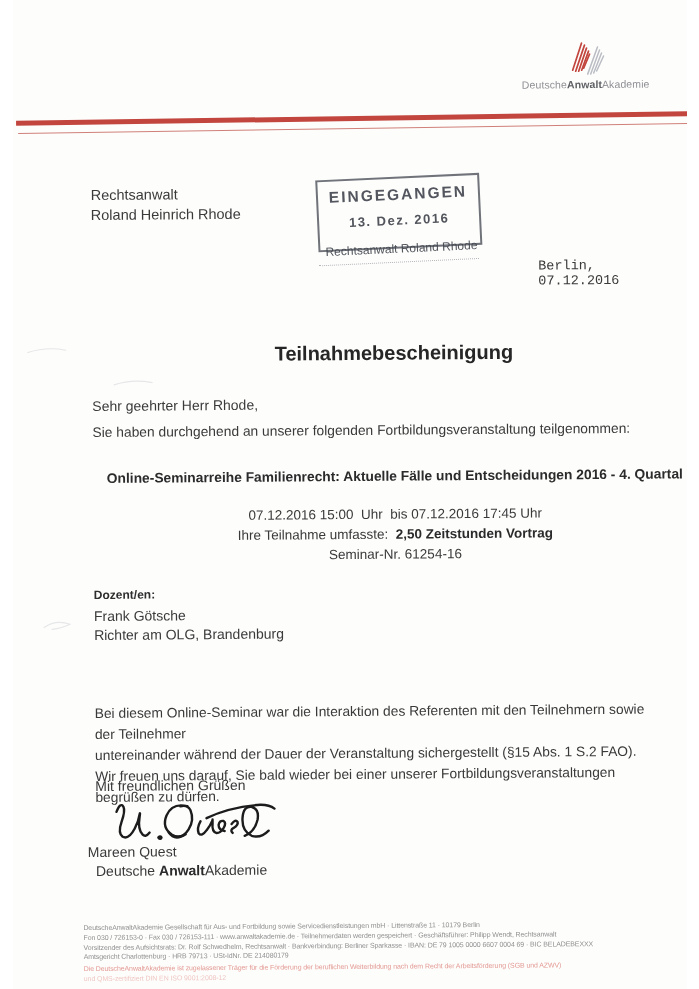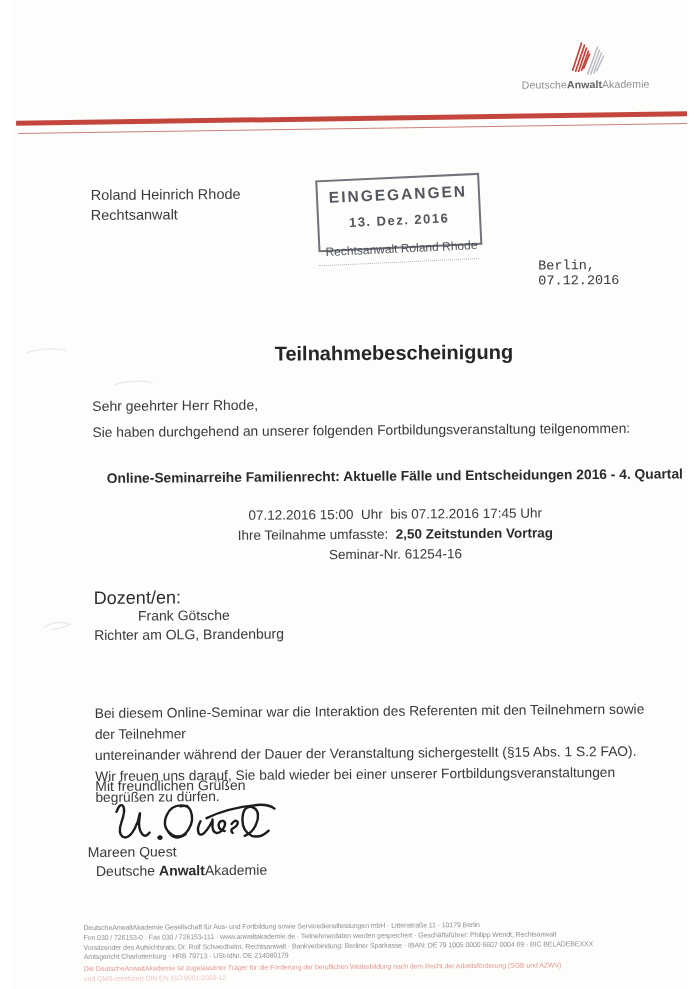--- a/index.html
+++ b/index.html
@@ -46,22 +46,22 @@
   .doc-title{top:342px;font-size:20px;font-weight:bold;color:#262626;}
   .sem-name{top:469px;font-size:13.8px;font-weight:bold;color:#2b2b2b;}
   .sem-time{top:507px;font-size:13.5px;color:#3a3a3a;white-space:pre-wrap;}
   .sem-part{top:527px;font-size:13.5px;color:#3a3a3a;white-space:pre-wrap;}
   .sem-part b{color:#2b2b2b;}
   .sem-no{top:547px;font-size:13.5px;color:#3a3a3a;}
 
   .salutation{left:80px;top:396px;font-size:14px;color:#3a3a3a;}
   .intro{left:80px;top:423px;font-size:13.8px;color:#3a3a3a;}
 
-  .lect-label{left:80px;top:586px;font-size:18px;font-weight:normal;color:#2e2e2e;}
-  .lect-name{left:80px;top:606px;font-size:14px;color:#3a3a3a;margin-left:44px;}
+  .lect-label{left:80px;top:586px;font-size:12px;font-weight:bold;color:#2e2e2e;}
+  .lect-name{left:80px;top:606px;font-size:14px;color:#3a3a3a;}
   .lect-role{left:80px;top:625px;font-size:14px;color:#3a3a3a;}
 
   .bodytext{left:80px;top:701px;width:560px;font-size:13.8px;line-height:21px;color:#3a3a3a;}
 
   .closing{left:80px;top:776px;font-size:14px;color:#3a3a3a;}
   .signature{left:92px;top:792px;}
   .signer-name{left:72px;top:842px;font-size:14px;color:#3a3a3a;}
   .signer-org{left:80px;top:861px;font-size:14px;color:#3a3a3a;}
   .signer-org b{color:#2b2b2b;}
 
@@ -95,22 +95,22 @@
           <path d="M31,37 L38,22"></path>
         </g>
       </svg>
       <div class="logo-text"><span>Deutsche</span><b>Anwalt</b><span>Akademie</span></div>
     </div>
 
     <div class="rule-thick"></div>
     <div class="rule-thin"></div>
 
     <div class="abs address">
+      <div>Rechtsanwalt</div>
       <div>Roland Heinrich Rhode</div>
-      <div>Rechtsanwalt</div>
     </div>
 
     <div class="abs stamp">
       <div class="stamp-title">EINGEGANGEN</div>
       <div class="stamp-date">13. Dez. 2016</div>
       <div class="stamp-owner">Rechtsanwalt Roland Rhode</div>
       <div class="stamp-underline"></div>
     </div>
 
     <div class="abs dateline">Berlin,  07.12.2016</div>

